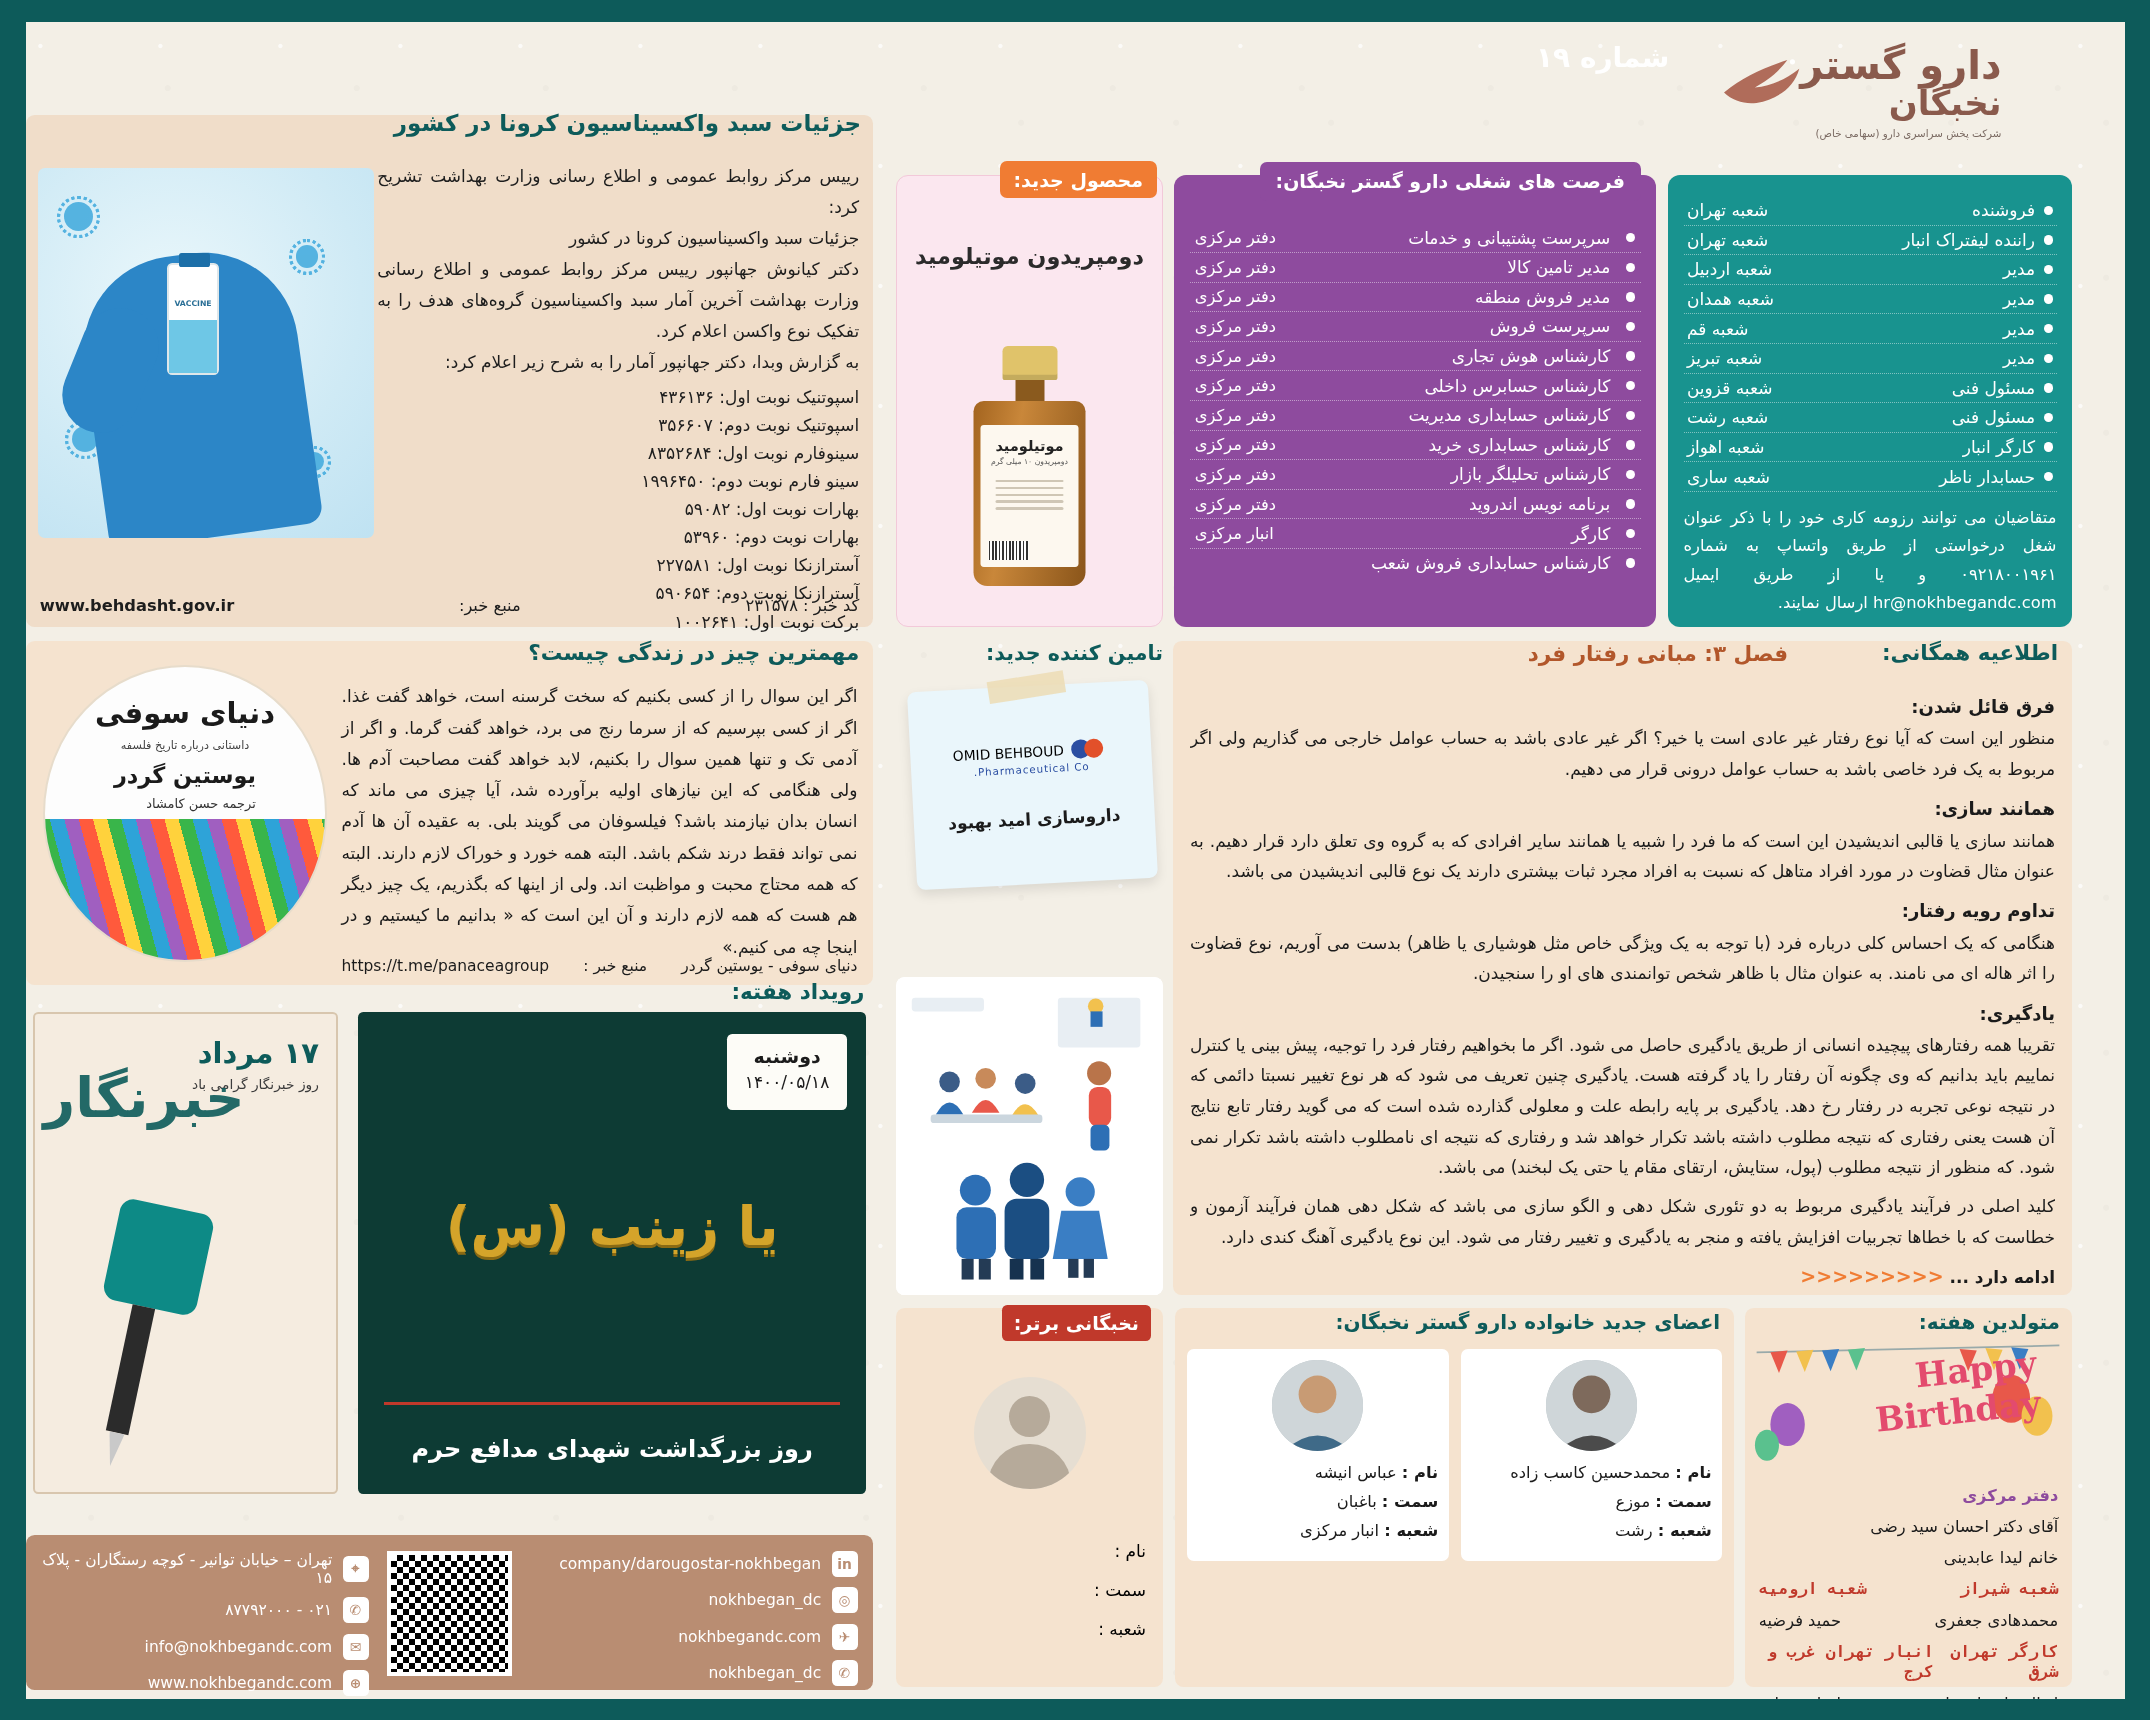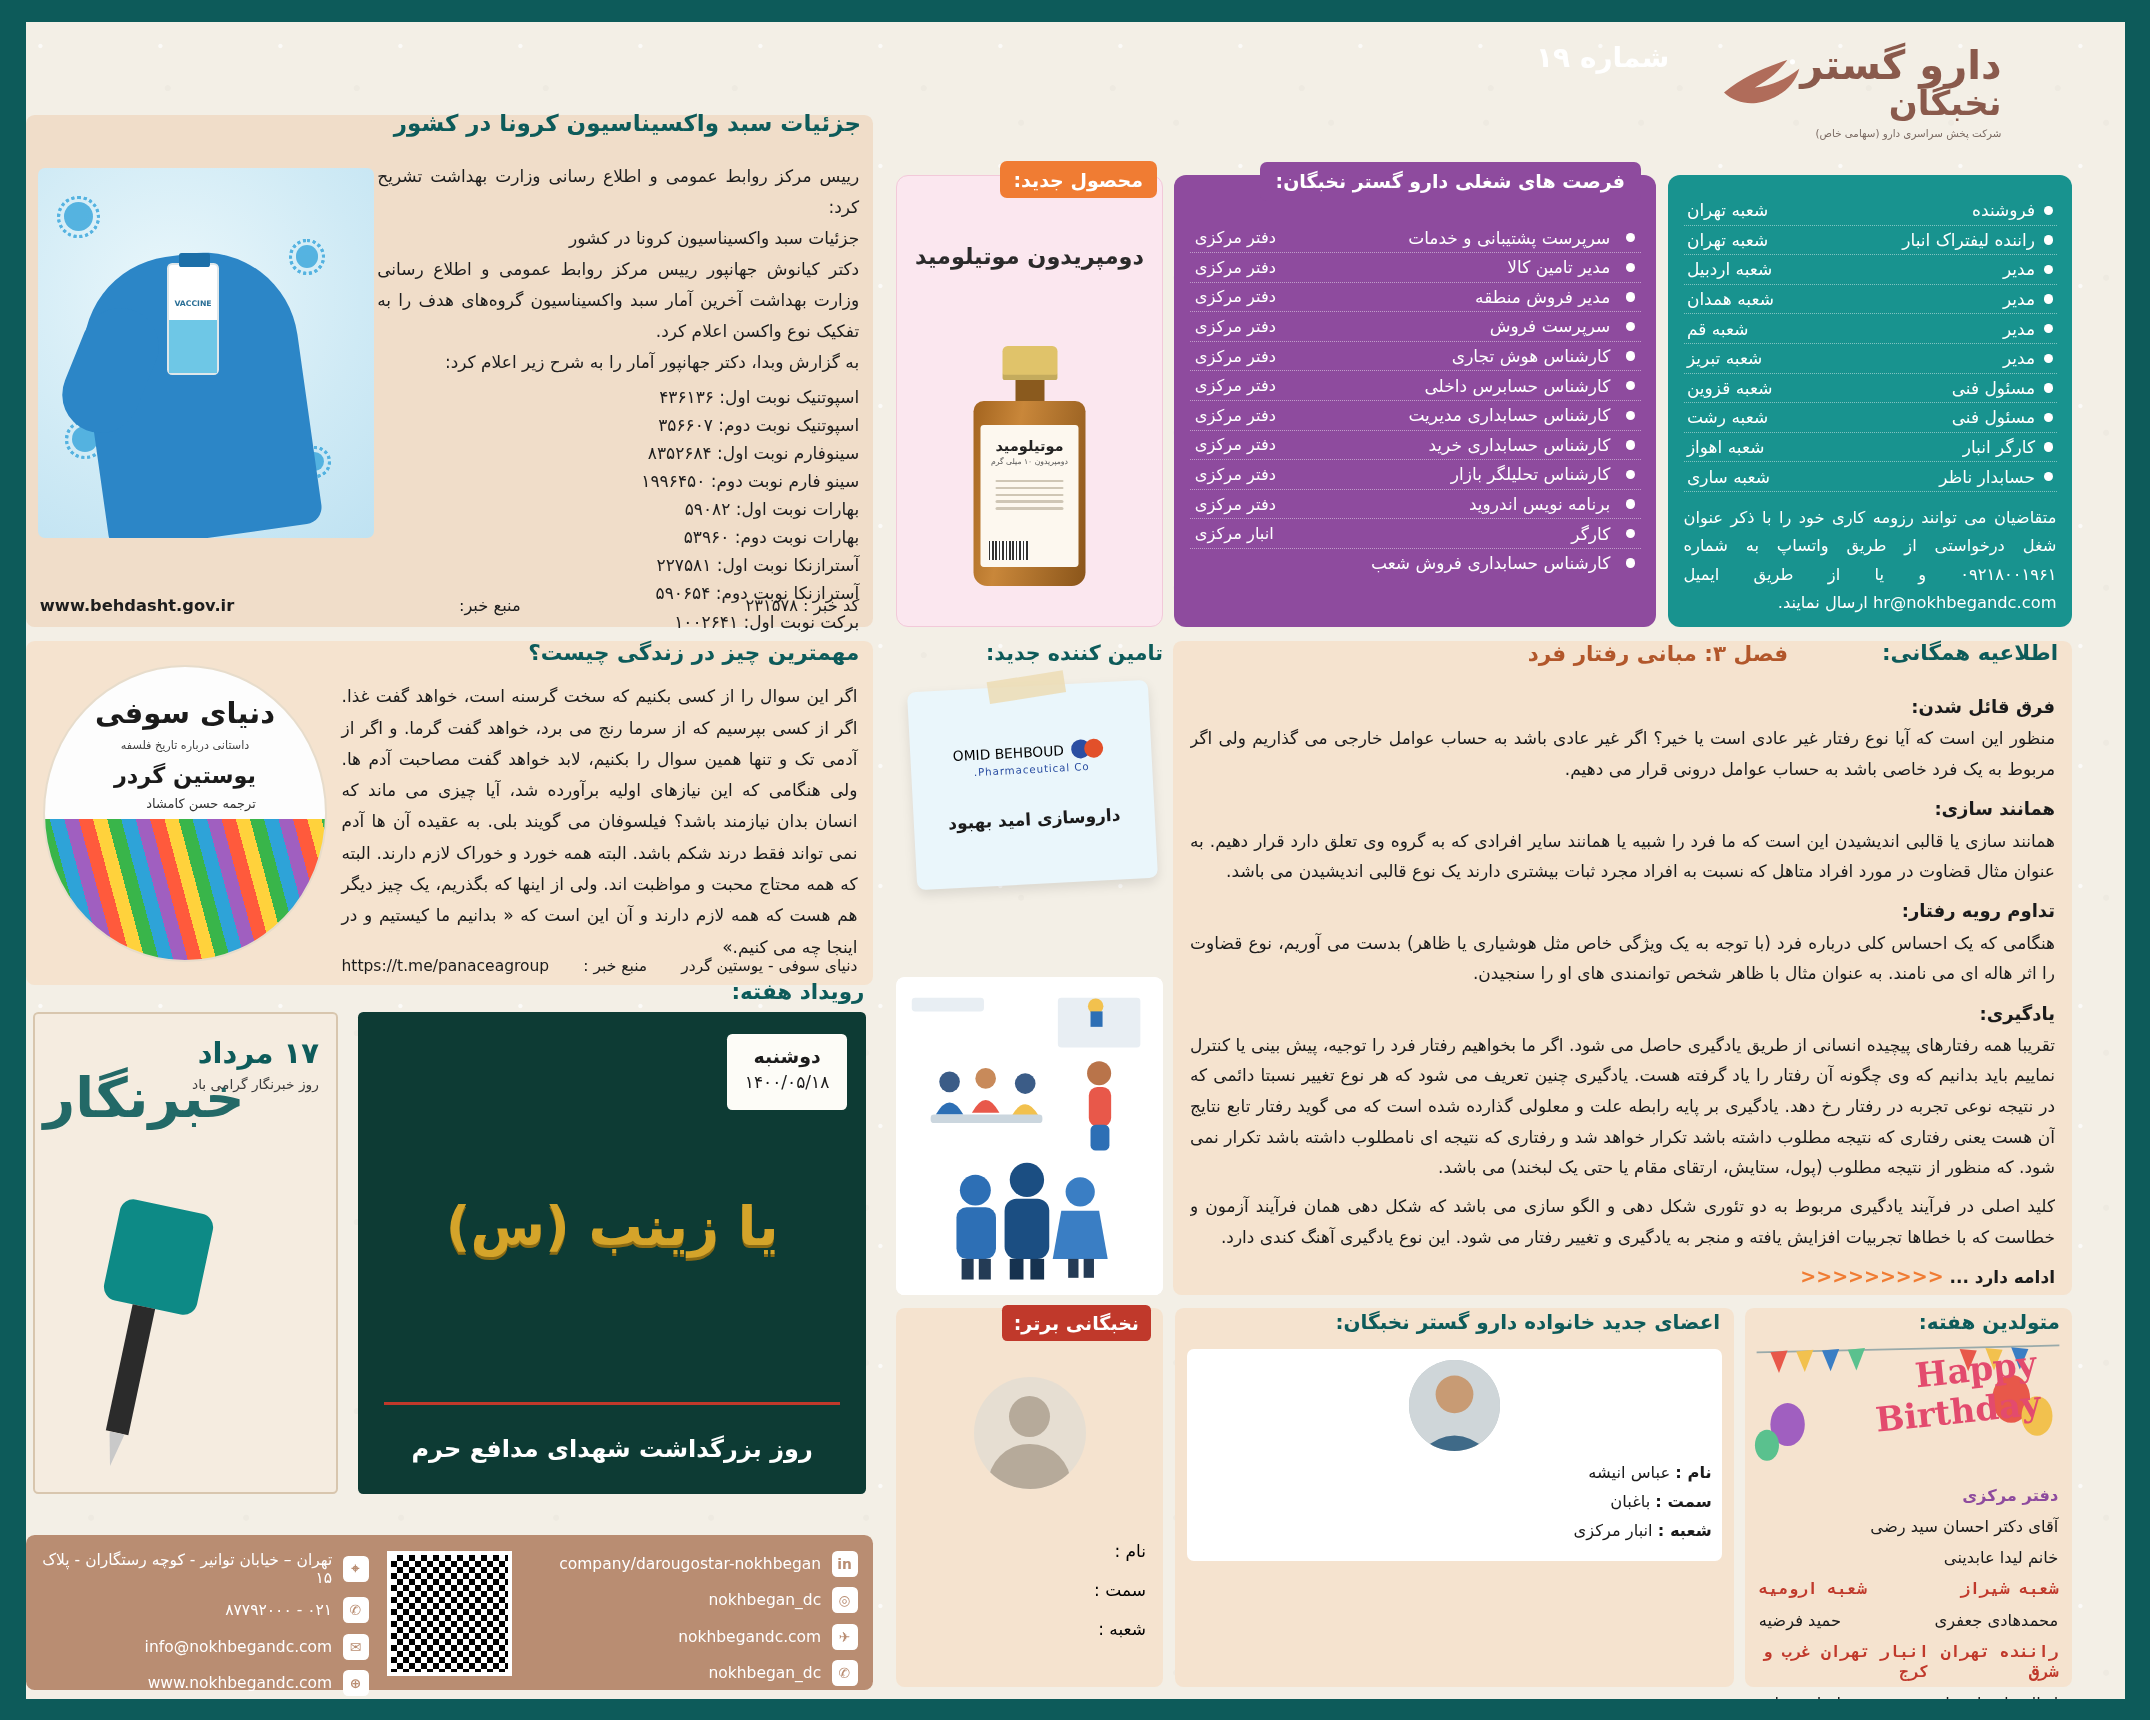--- a/index.html
+++ b/index.html
@@ -780,34 +780,55 @@
       </div>
       <div class="bd-row">
         <span class="unit bd-c2">شعبه شیراز</span>
         <span class="unit bd-c2">شعبه ارومیه</span>
       </div>
       <div class="bd-row">
         <span class="nm">محمدهادی جعفری</span>
         <span class="nm">حمید فرضیه</span>
       </div>
       <div class="bd-row">
-        <span class="unit bd-c2">راننده تهران شرق</span>
+        <span class="unit bd-c2">کارگر تهران شرق</span>
         <span class="unit bd-c2">انبار تهران غرب و کرج</span>
       </div>
       <div class="bd-row">
         <span class="nm">ابوالفضل علی زاده</span>
         <span class="nm">رضا عاشورزاده</span>
       </div>
 
     </div>
   </div>
 
   <div class="panel" id="family">
     <div class="fam-tab">اعضای جدید خانواده دارو گستر نخبگان:</div>
     <div class="fam-wrap">
+      <div class="fam-card">
+        <div class="fam-photo">
+          <svg class="ill-svg" viewBox="0 0 106 106">
+            <rect width="106" height="106" fill="#cfd6d9"></rect>
+            <circle cx="53" cy="40" r="22" fill="#7e6a5c"></circle>
+            <path d="M14 106 q39 -36 78 0 z" fill="#4b4b4b"></path>
+          </svg>
+        </div>
+        <div class="fam-field">
+          <b>نام :</b>
+          <span>محمدحسین کاسب زاده</span>
+        </div>
+        <div class="fam-field">
+          <b>سمت :</b>
+          <span>موزع</span>
+        </div>
+        <div class="fam-field">
+          <b>شعبه :</b>
+          <span>رشت</span>
+        </div>
+      </div>
       <div class="fam-card">
         <div class="fam-photo">
           <svg class="ill-svg" viewBox="0 0 106 106">
             <rect width="106" height="106" fill="#cfd6d9"></rect>
             <circle cx="53" cy="40" r="22" fill="#c89b74"></circle>
             <path d="M14 106 q39 -36 78 0 z" fill="#3f6a88"></path>
           </svg>
         </div>
         <div class="fam-field">
           <b>نام :</b>

